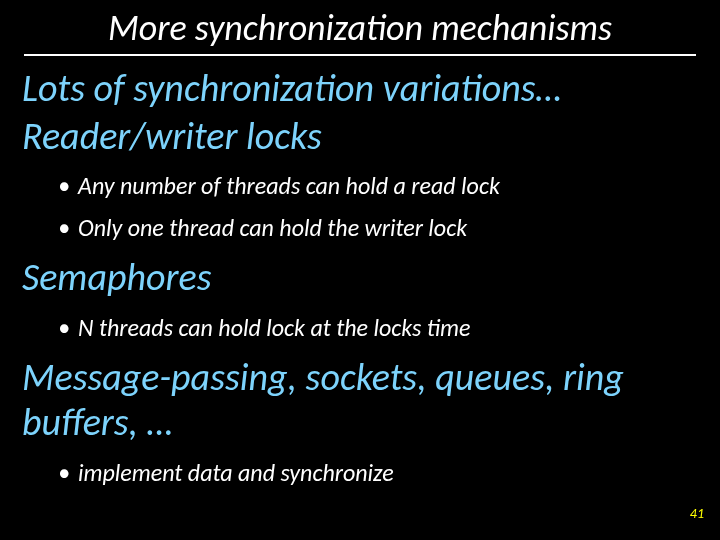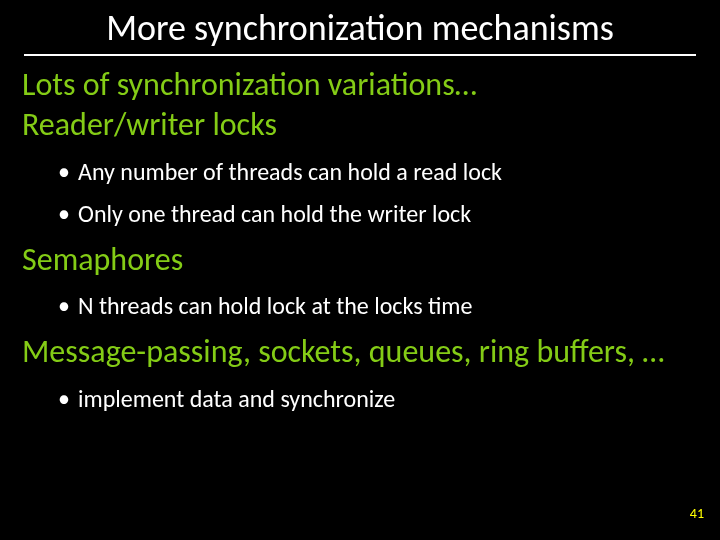--- a/index.html
+++ b/index.html
@@ -9,36 +9,37 @@
     height: 540px;
     background: #000;
     font-family: Calibri, "Segoe UI", Arial, sans-serif;
     overflow: hidden;
   }
   .slide {
     position: relative;
     width: 720px;
     height: 540px;
     box-sizing: border-box;
+    font-style: italic;
   }
   .title {
     color: #fff;
     font-size: 36px;
     text-align: center;
     padding: 6px 0 4px 0;
     margin: 0 24px;
     border-bottom: 2px solid #fff;
     font-weight: 400;
   }
   .body {
     padding: 8px 22px 0 22px;
   }
   .line {
-    color: #84cc16;
-    font-size: 32px;
+    color: #7dd3fc;
+    font-size: 38px;
     line-height: 1.2;
     margin: 2px 0;
   }
   .indent {
     padding-left: 26px;
   }
   .bullets {
     margin: 2px 0 8px 0;
     padding-left: 56px;
   }

